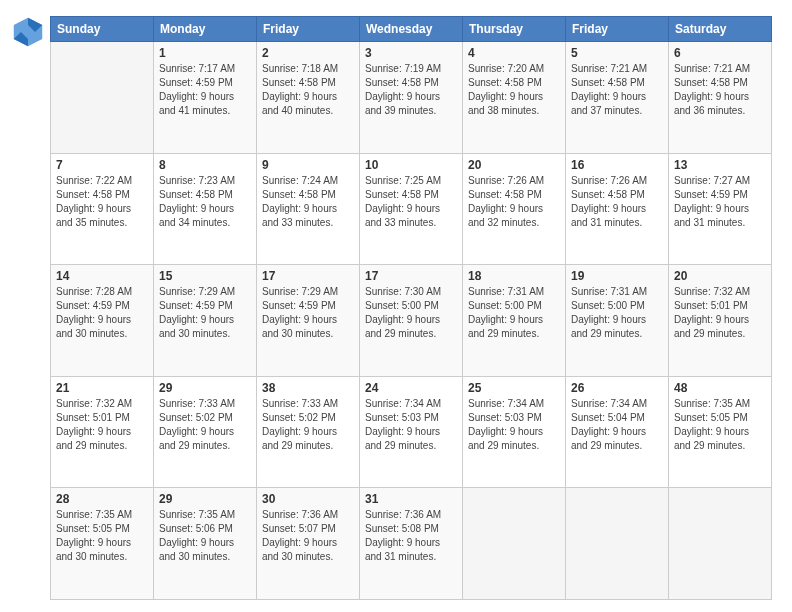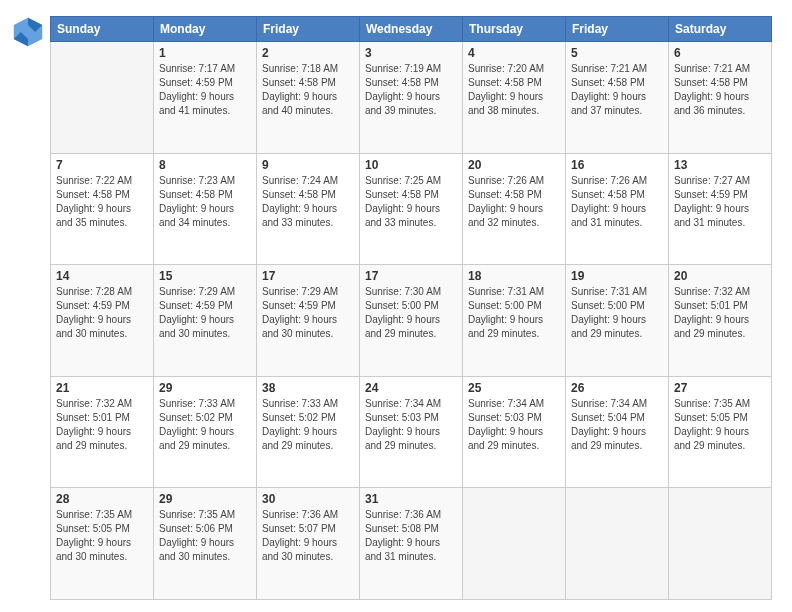--- a/index.html
+++ b/index.html
@@ -240,21 +240,21 @@
           </td>
           <td>
             <span class="day-number">25</span>
             <div class="day-info">Sunrise: 7:34 AM<br>Sunset: 5:03 PM<br>Daylight: 9 hours and 29 minutes.</div>
           </td>
           <td>
             <span class="day-number">26</span>
             <div class="day-info">Sunrise: 7:34 AM<br>Sunset: 5:04 PM<br>Daylight: 9 hours and 29 minutes.</div>
           </td>
           <td>
-            <span class="day-number">27</span>
+            <span class="day-number">48</span>
             <div class="day-info">Sunrise: 7:35 AM<br>Sunset: 5:05 PM<br>Daylight: 9 hours and 29 minutes.</div>
           </td>
         </tr>
         <tr>
           <td>
             <span class="day-number">28</span>
             <div class="day-info">Sunrise: 7:35 AM<br>Sunset: 5:05 PM<br>Daylight: 9 hours and 30 minutes.</div>
           </td>
           <td>
             <span class="day-number">29</span>

